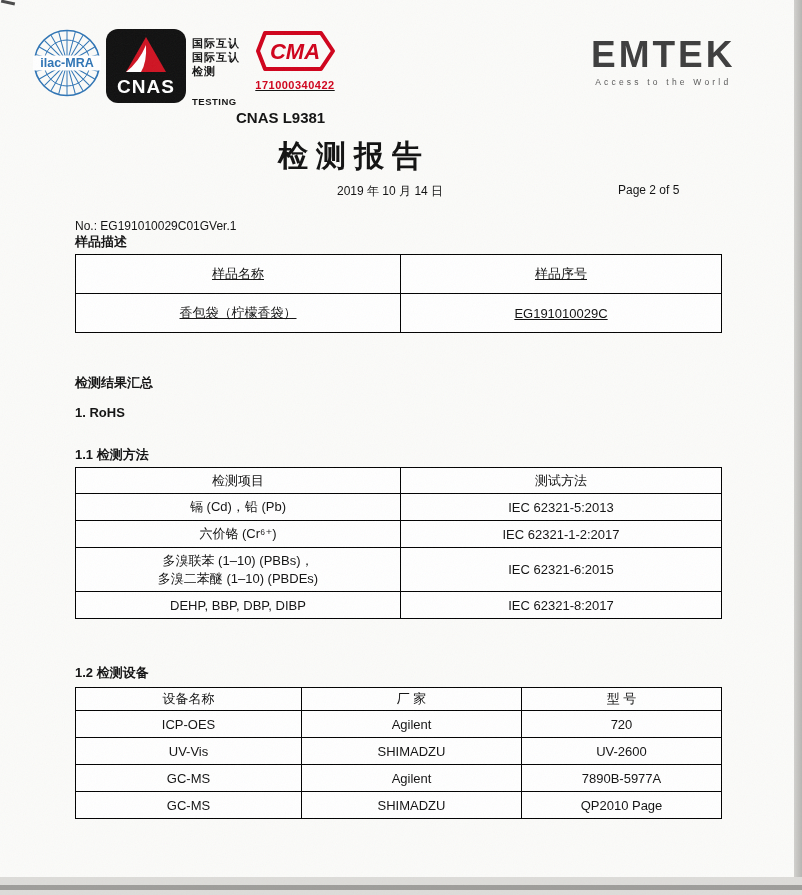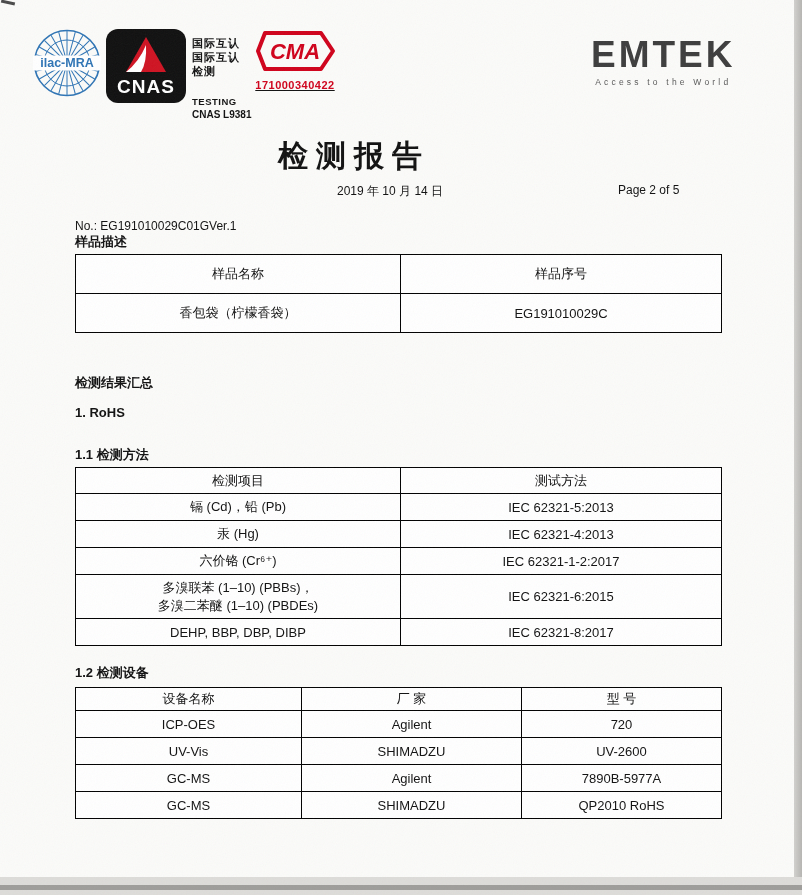--- a/index.html
+++ b/index.html
@@ -35,21 +35,21 @@
     position:absolute; left:1px; top:1px; width:14px; height:3px;
     background:#4a4a4a; transform:rotate(12deg);
   }
 
   
   .logo-ilac { position:absolute; left:33px; top:29px; }
   .logo-cnas { position:absolute; left:106px; top:29px; }
   .accred { position:absolute; left:192px; top:37px; line-height:1.25; }
   .accred .zh { font-size:11px; font-weight:bold; letter-spacing:1px; }
   .accred .en { font-size:9.5px; font-weight:bold; letter-spacing:0.5px; margin-top:18px; }
-  .accred .code { font-size:10px; font-weight:bold; margin-top:1px; }
+  .accred .code { font-size:15px; font-weight:bold; margin-top:1px;margin-left:44px; }
   .logo-cma { position:absolute; left:252px; top:28px; width:86px; text-align:center;text-decoration:underline; }
   .cma-number { font-size:11px; font-weight:bold; color:#d0021b; letter-spacing:0.5px; margin-top:1px; }
   .logo-emtek { position:absolute; left:591px; top:36px; text-align:center; }
   .emtek-word { font-size:37px; font-weight:800; letter-spacing:3px; color:#3d3d3d; line-height:1; }
   .emtek-tag { font-size:8.5px; letter-spacing:3.2px; color:#5a5a5a; margin-top:4px; }
 
   .doc-title {
     position:absolute; left:0; top:136px; width:708px;
     text-align:center; font-size:30px; font-weight:bold; letter-spacing:8px;
   }
@@ -69,21 +69,21 @@
     position:absolute; border-collapse:collapse; width:646px;
     table-layout:fixed; background:#fff;
   }
   .tbl td {
     border:1px solid #000;
     text-align:center; vertical-align:middle;
     font-size:13px; padding:2px 6px;
     white-space:pre-line; color:#111;
   }
   tr.r22 { height:22px; }
-  tr.r23 { height:39px; }
+  tr.r23 { height:39px;text-decoration:underline; }
   tr.r26 { height:26px; }
   tr.r27 { height:27px; }
   tr.r44 { height:44px; }
 
   .t-sample { left:75px; top:254px; }
   .t-method { left:75px; top:467px; }
   .t-equip  { left:75px; top:687px; }
 
   .grain { position:absolute; left:0; top:0; pointer-events:none; opacity:0.05; }
 </style>
@@ -184,24 +184,20 @@
       <tbody>
         <tr class="r26">
           <td>检测项目</td>
           <td>测试方法</td>
         </tr>
         <tr class="r27">
           <td>镉 (Cd)，铅 (Pb)</td>
           <td>IEC 62321-5:2013</td>
         </tr>
         <tr class="r27">
-          <td>汞 (Hg)</td>
-          <td>IEC 62321-4:2013</td>
-        </tr>
-        <tr class="r27">
           <td>六价铬 (Cr⁶⁺)</td>
           <td>IEC 62321-1-2:2017</td>
         </tr>
         <tr class="r44">
           <td>多溴联苯 (1–10) (PBBs)，
 多溴二苯醚 (1–10) (PBDEs)</td>
           <td>IEC 62321-6:2015</td>
         </tr>
         <tr class="r27">
           <td>DEHP, BBP, DBP, DIBP</td>
@@ -235,21 +231,21 @@
           <td>UV-2600</td>
         </tr>
         <tr class="r27">
           <td>GC-MS</td>
           <td>Agilent</td>
           <td>7890B-5977A</td>
         </tr>
         <tr class="r27">
           <td>GC-MS</td>
           <td>SHIMADZU</td>
-          <td>QP2010 RoHS</td>
+          <td>QP2010 Page</td>
         </tr>
       </tbody>
     </table>
 
   </div>
 
   <div class="edge-right"></div>
   <div class="edge-bottom"></div>
   <div class="edge-bottom-line"></div>
   <div class="corner-mark"></div>

